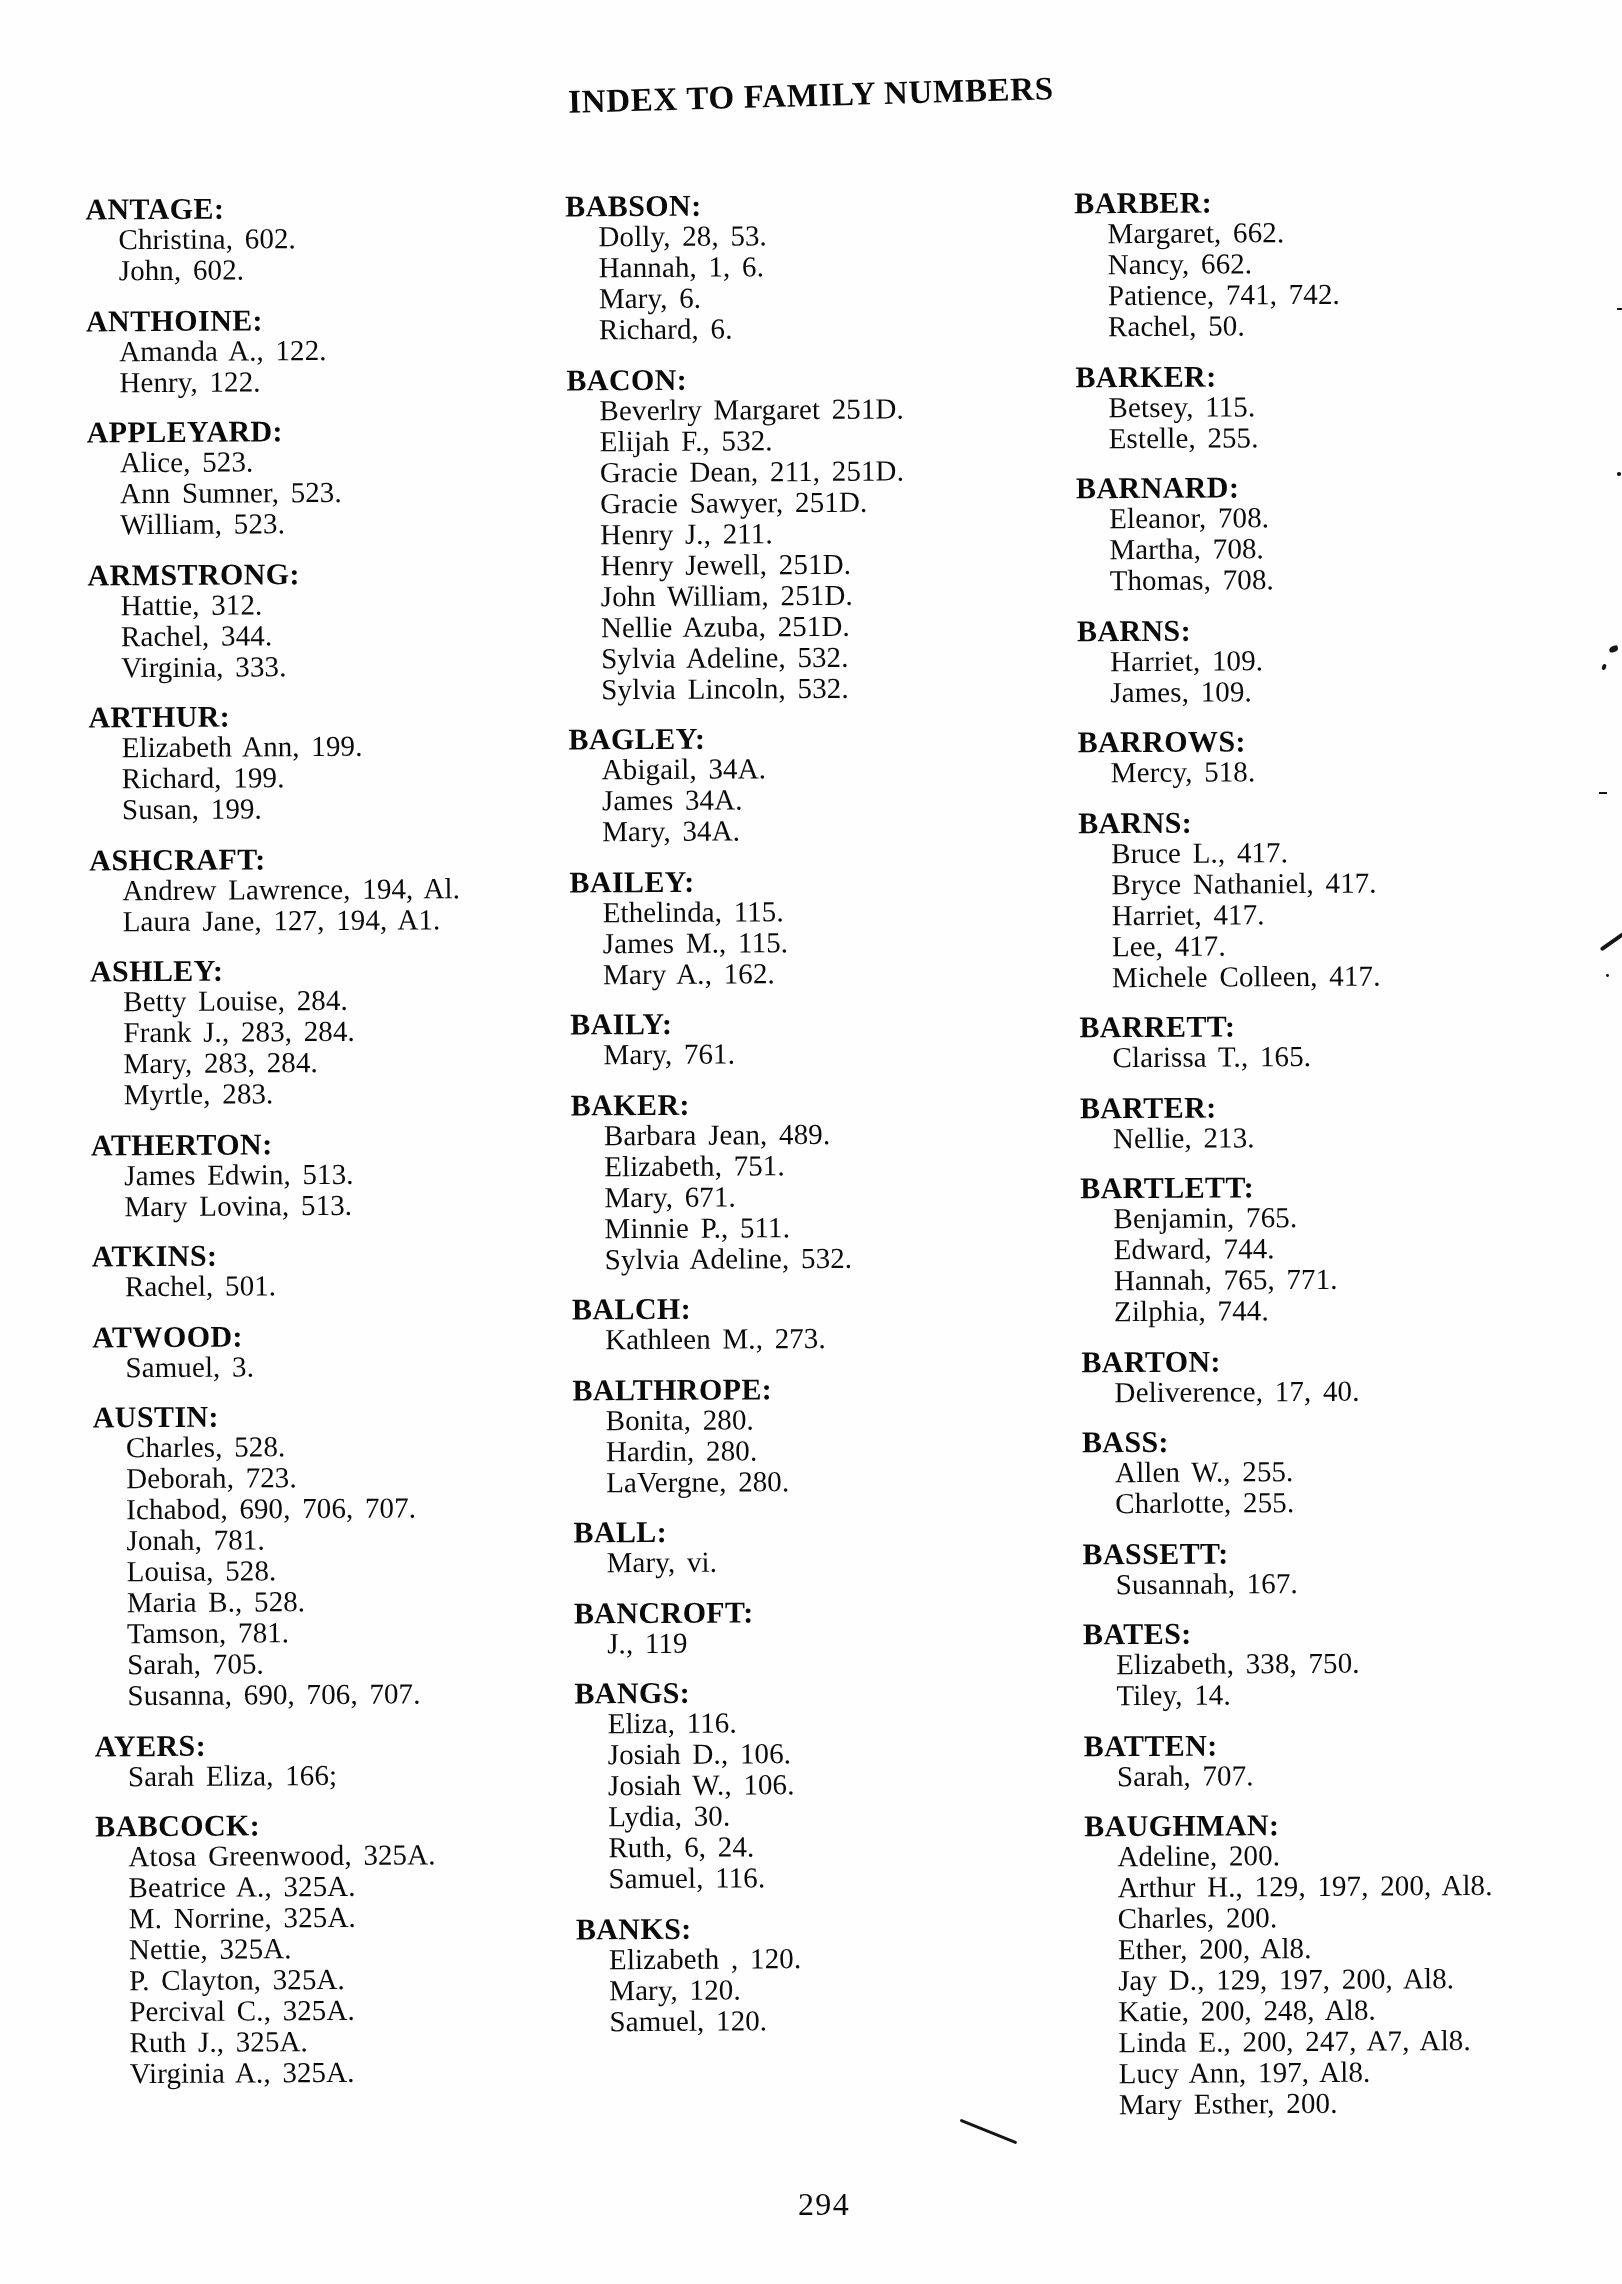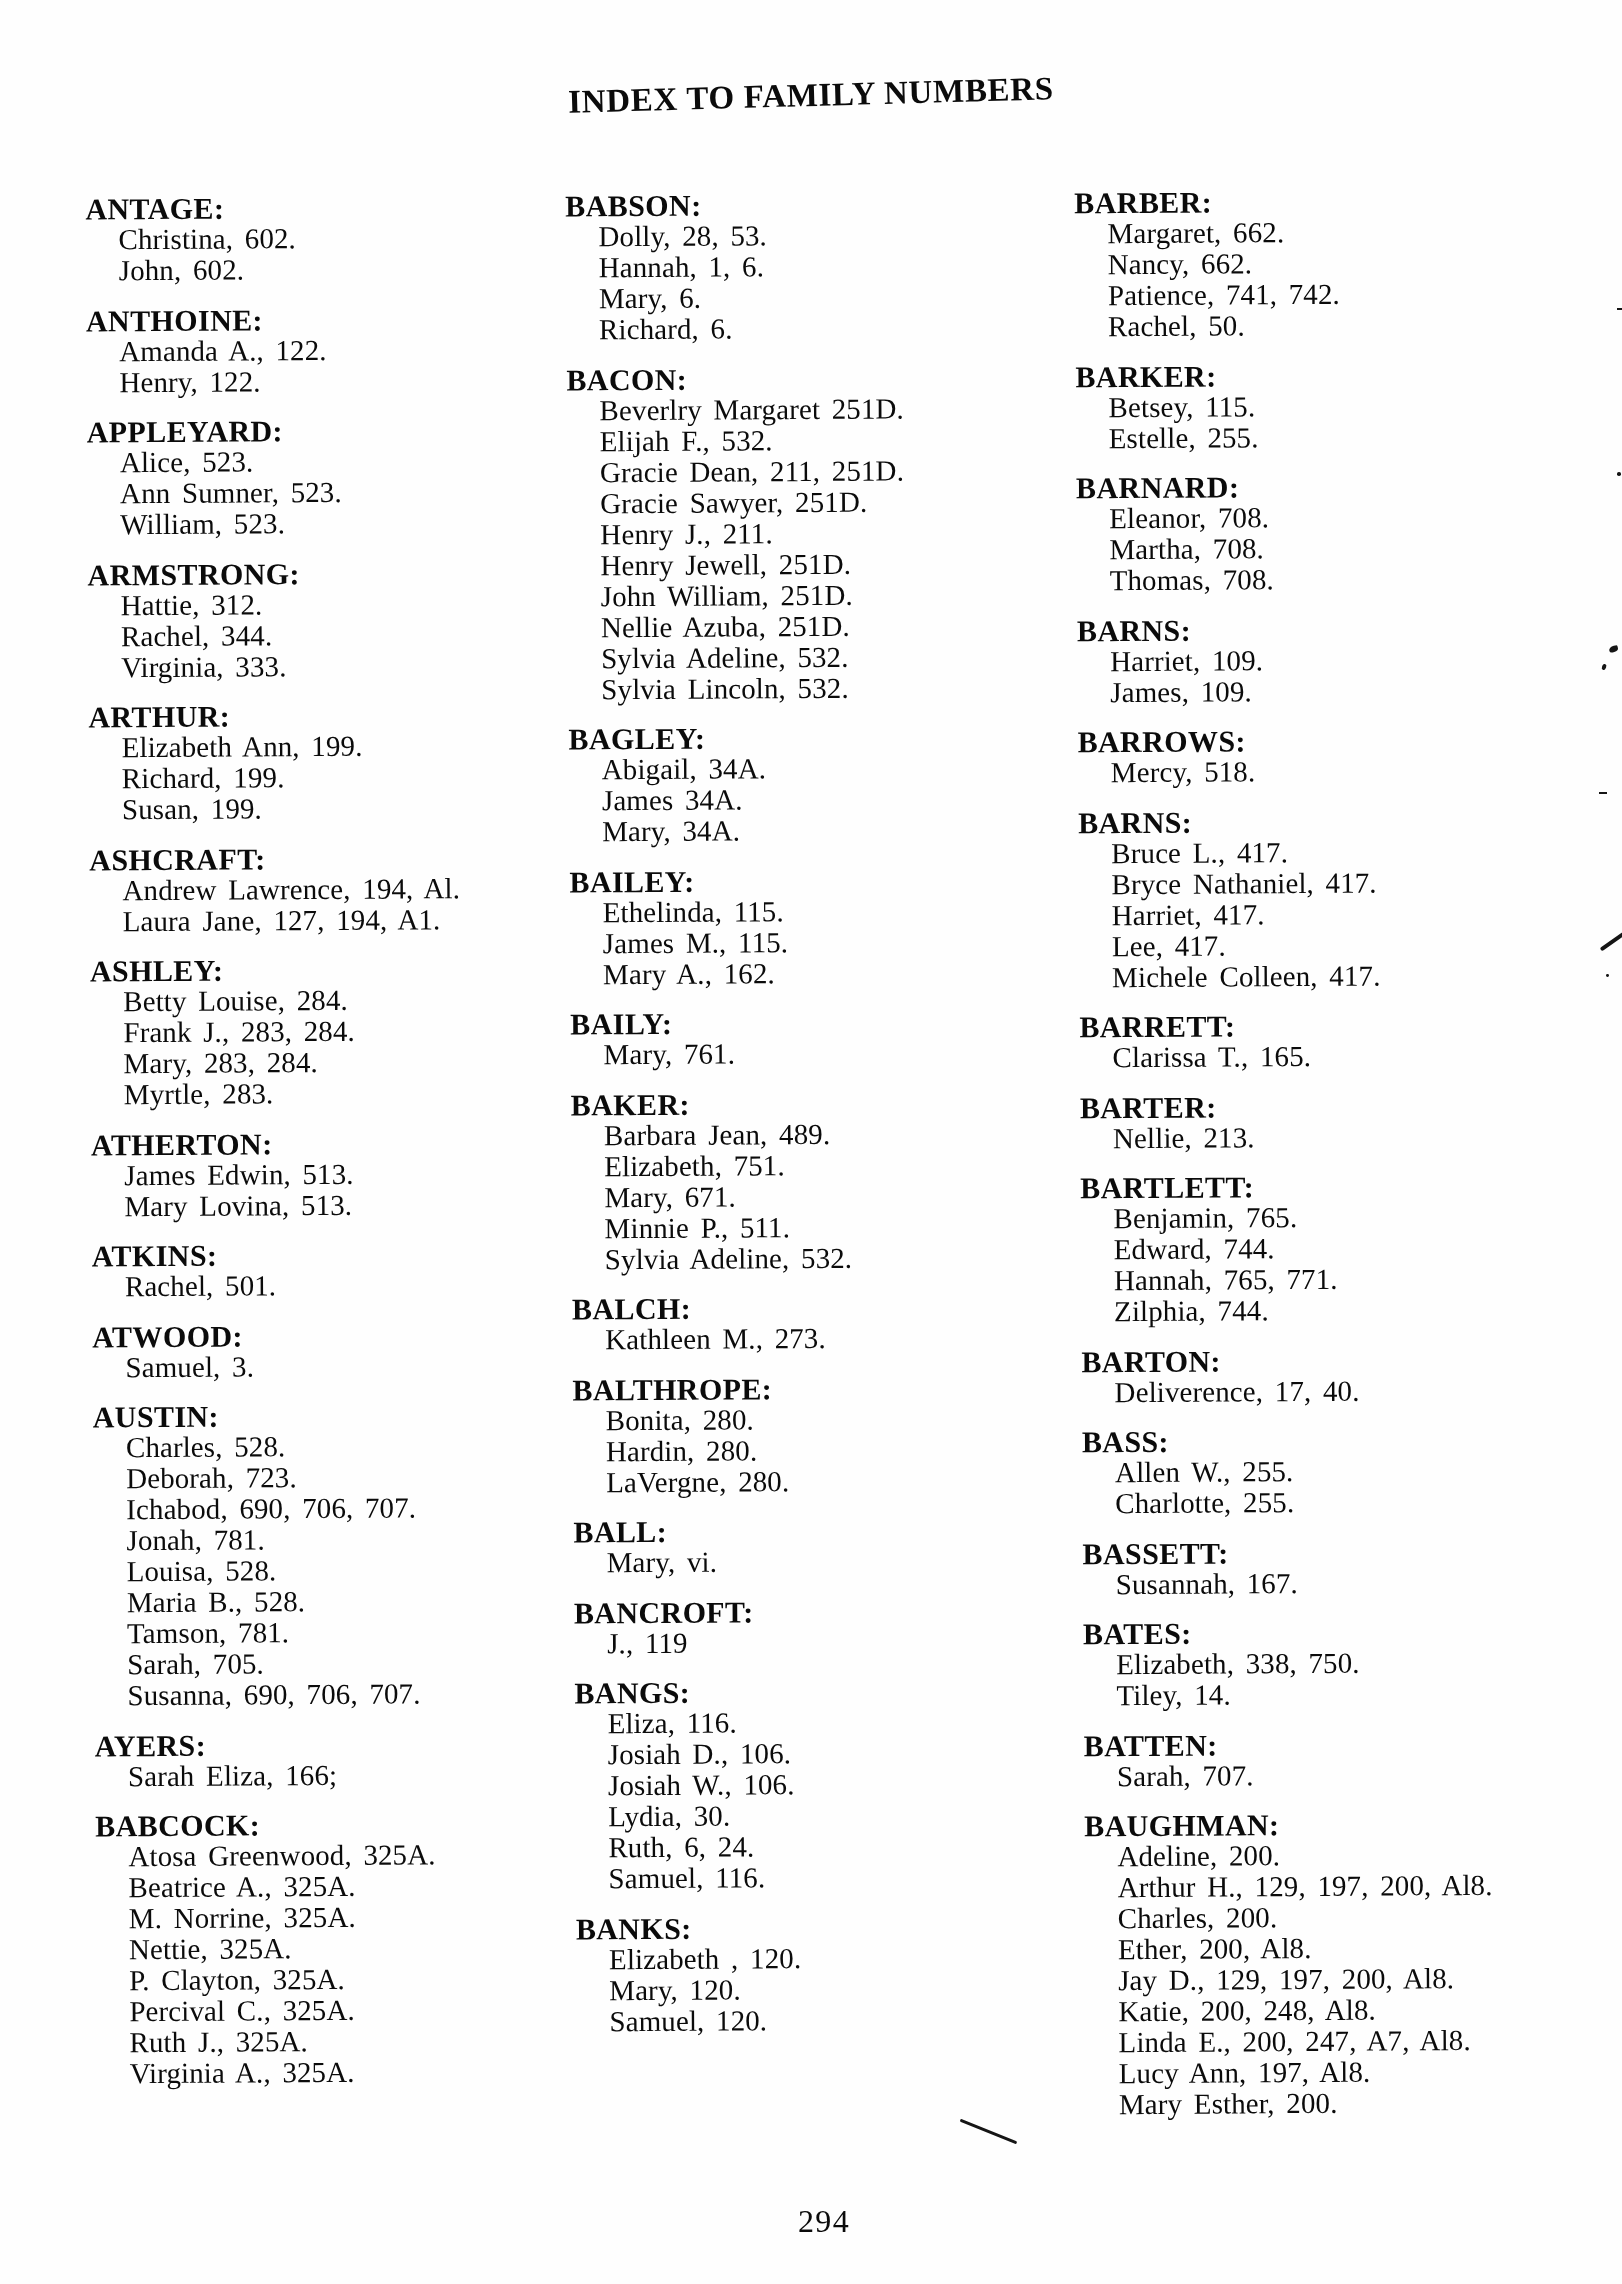--- a/index.html
+++ b/index.html
@@ -37,21 +37,21 @@
     font-size:29px;font-weight:400;
     line-height:31px;
     padding-left:33px;
     word-spacing:4.3px;letter-spacing:0.1px;
     white-space:nowrap;
   }
   .page-number{
     position:absolute;
     top:2186px;left:824px;
     transform:translateX(-50%);
-    font-size:32px;letter-spacing:1.4px;margin-top:17px;
+    font-size:32px;letter-spacing:1.4px;
   }
   .artifact{position:absolute;background:#151515;}
   .a-tick{left:1617px;top:308px;width:6.4px;height:2.1px;}
   .a-dot1{left:1617px;top:472px;width:3.6px;height:3.6px;border-radius:50%;}
   .a-speck1{left:1609px;top:646px;width:9.2px;height:5.7px;border-radius:60% 20% 50% 40%;transform:rotate(-15deg);}
   .a-speck2{left:1602px;top:664px;width:4.3px;height:6.4px;border-radius:40%;transform:rotate(20deg);}
   .a-dash{left:1599px;top:792px;width:7.8px;height:2.1px;}
   .a-slash{left:1597px;top:936px;width:41px;height:3.6px;border-radius:2.1px;transform:rotate(-35deg);}
   .a-stroke{left:958px;top:2130px;width:61px;height:2.8px;border-radius:1.4px;transform:rotate(22deg);}
   .a-dot2{left:1606px;top:974px;width:2.8px;height:2.8px;border-radius:50%;}

